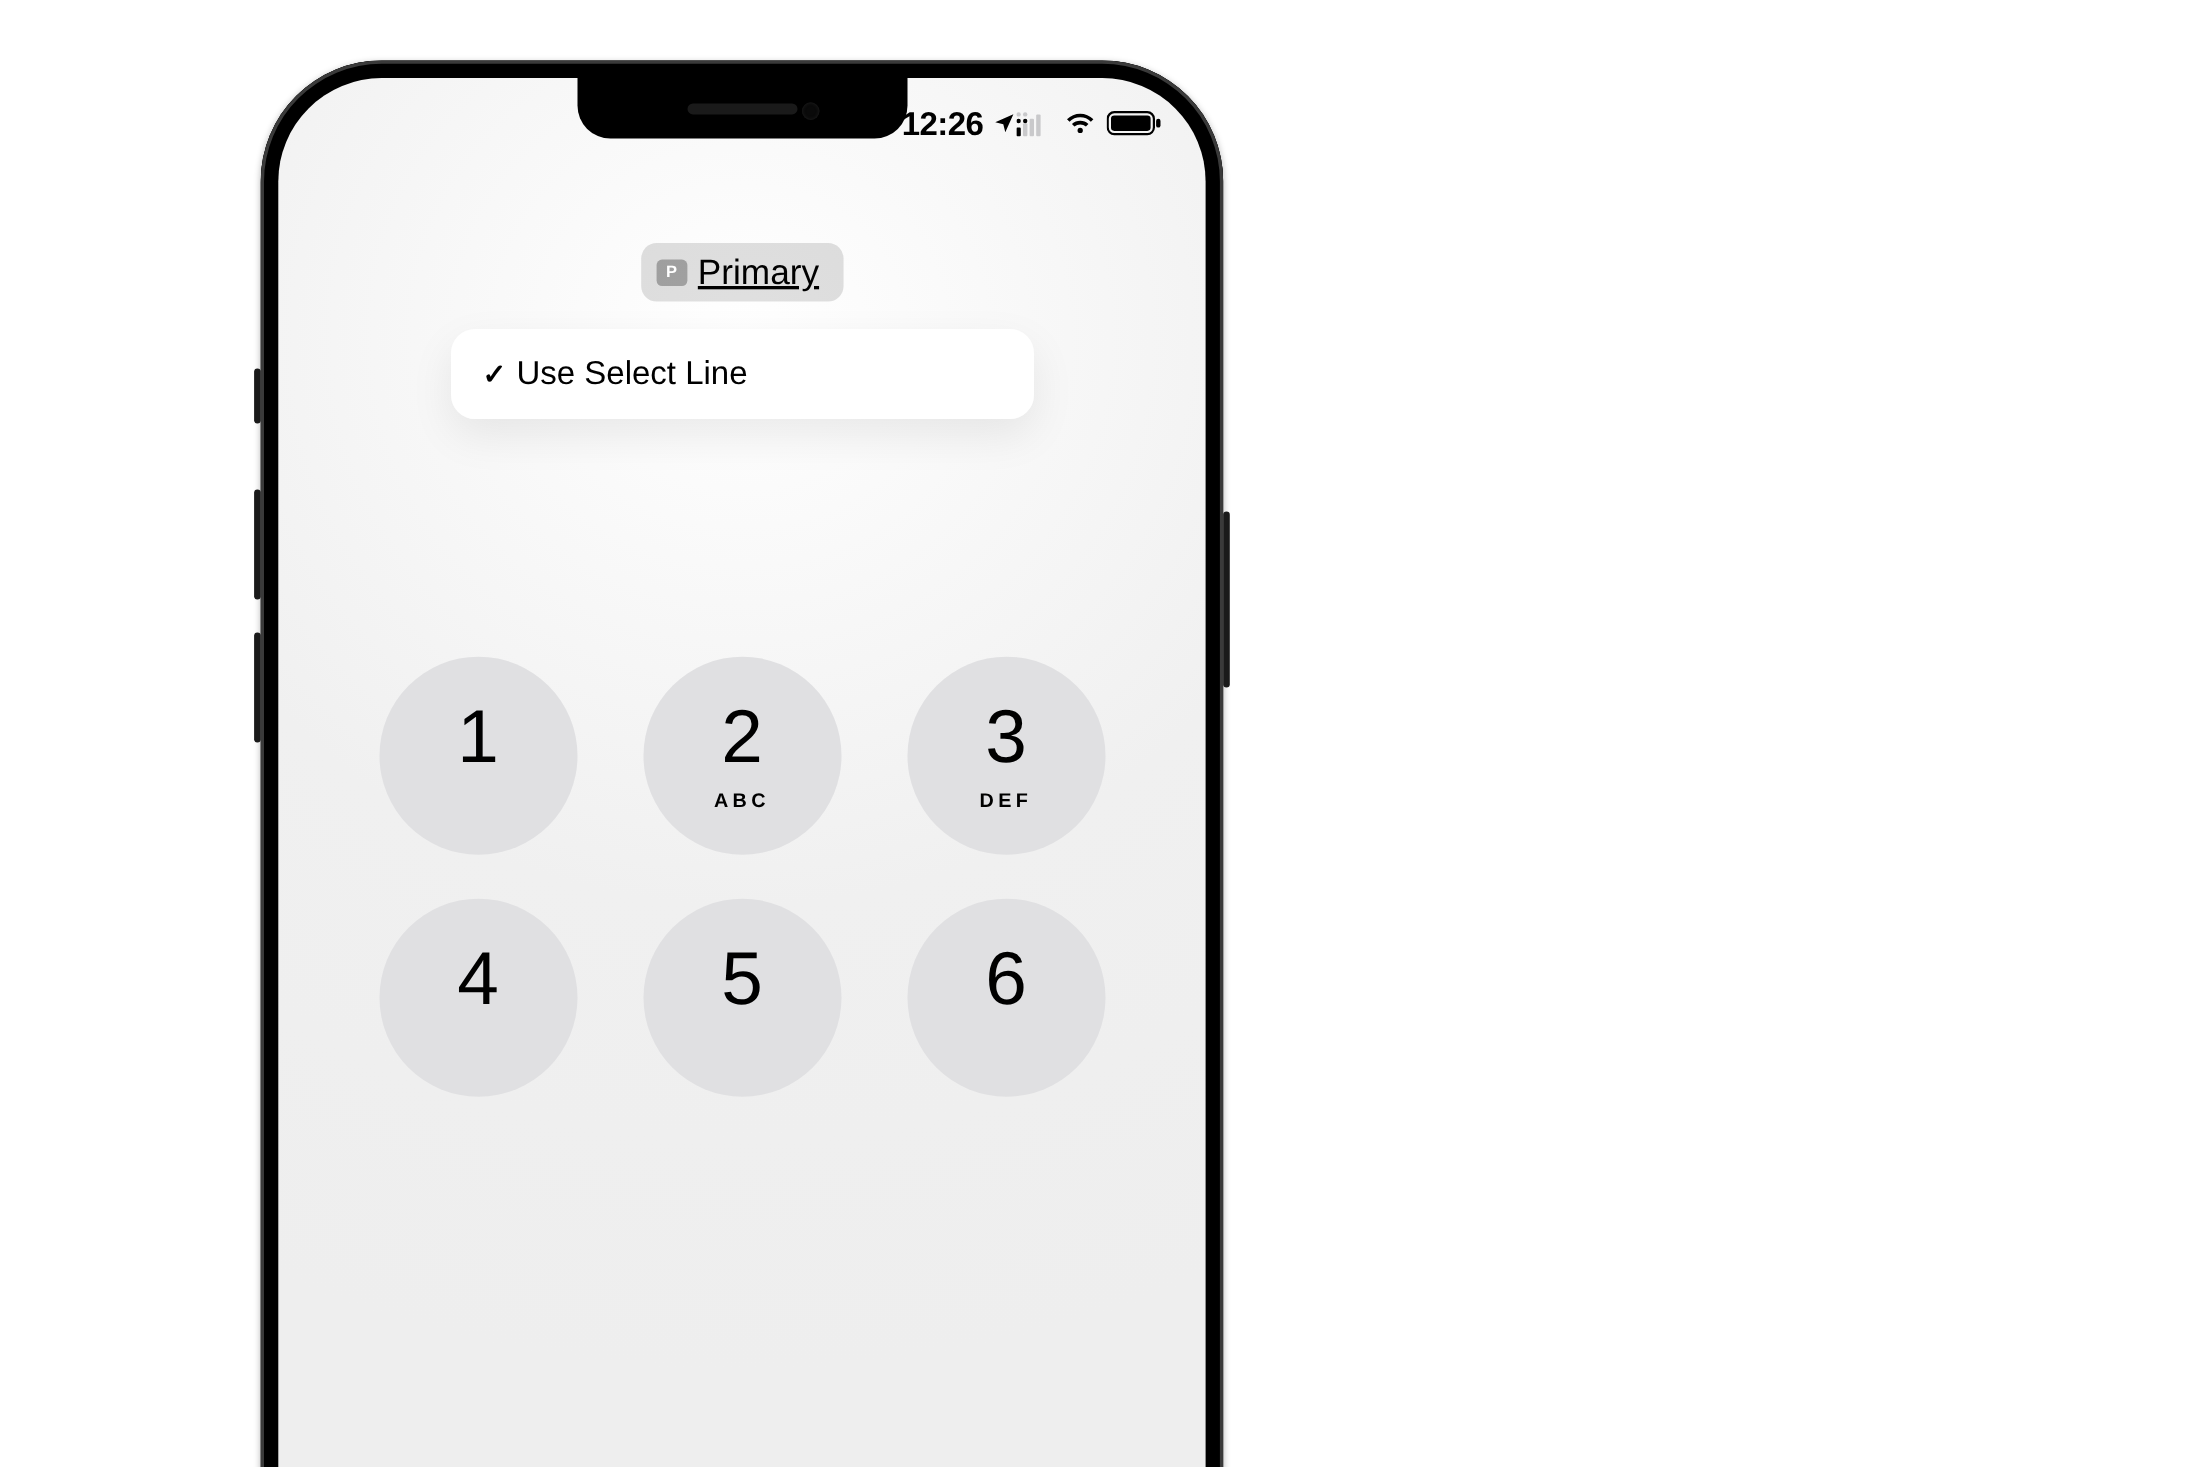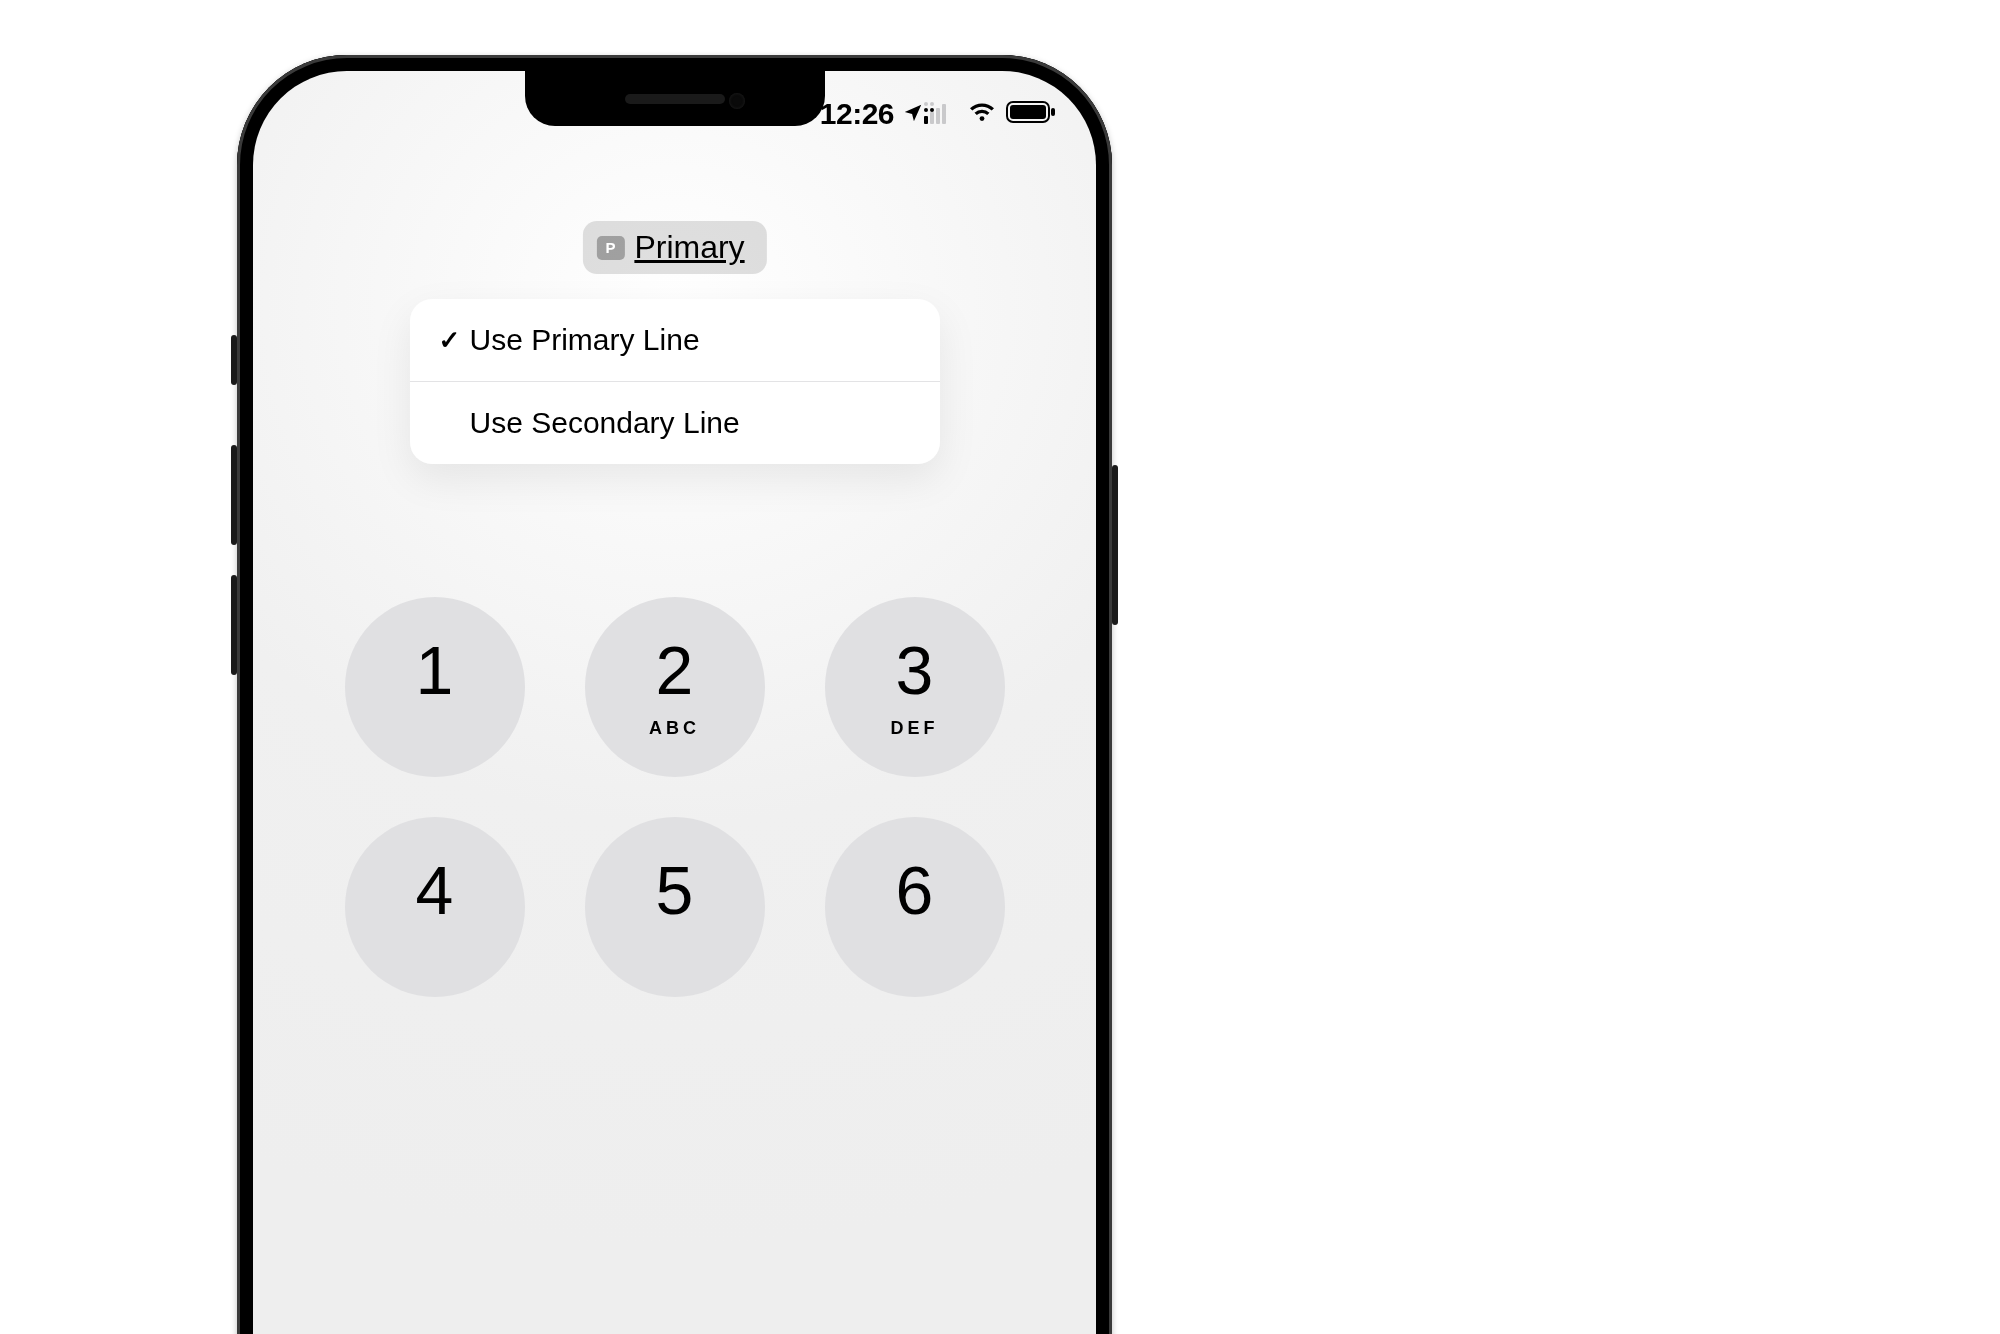--- a/index.html
+++ b/index.html
@@ -192,25 +192,21 @@
     </div>
 
     <div class="line-pill">
       <span class="line-pill-badge">P</span>
       <span class="line-pill-label">Primary</span>
     </div>
 
     <div class="line-card">
       <div class="line-option">
         <span class="check">✓</span>
-        <span>Use Primary Line</span>
-      </div>
-      <div class="line-option">
-        <span class="check"></span>
-        <span>Use Secondary Line</span>
+        <span>Use Select Line</span>
       </div>
     </div>
 
     <div class="keypad">
       <div class="key">
         <span class="digit">1</span>
         <span class="letters"></span>
       </div>
       <div class="key">
         <span class="digit">2</span>

